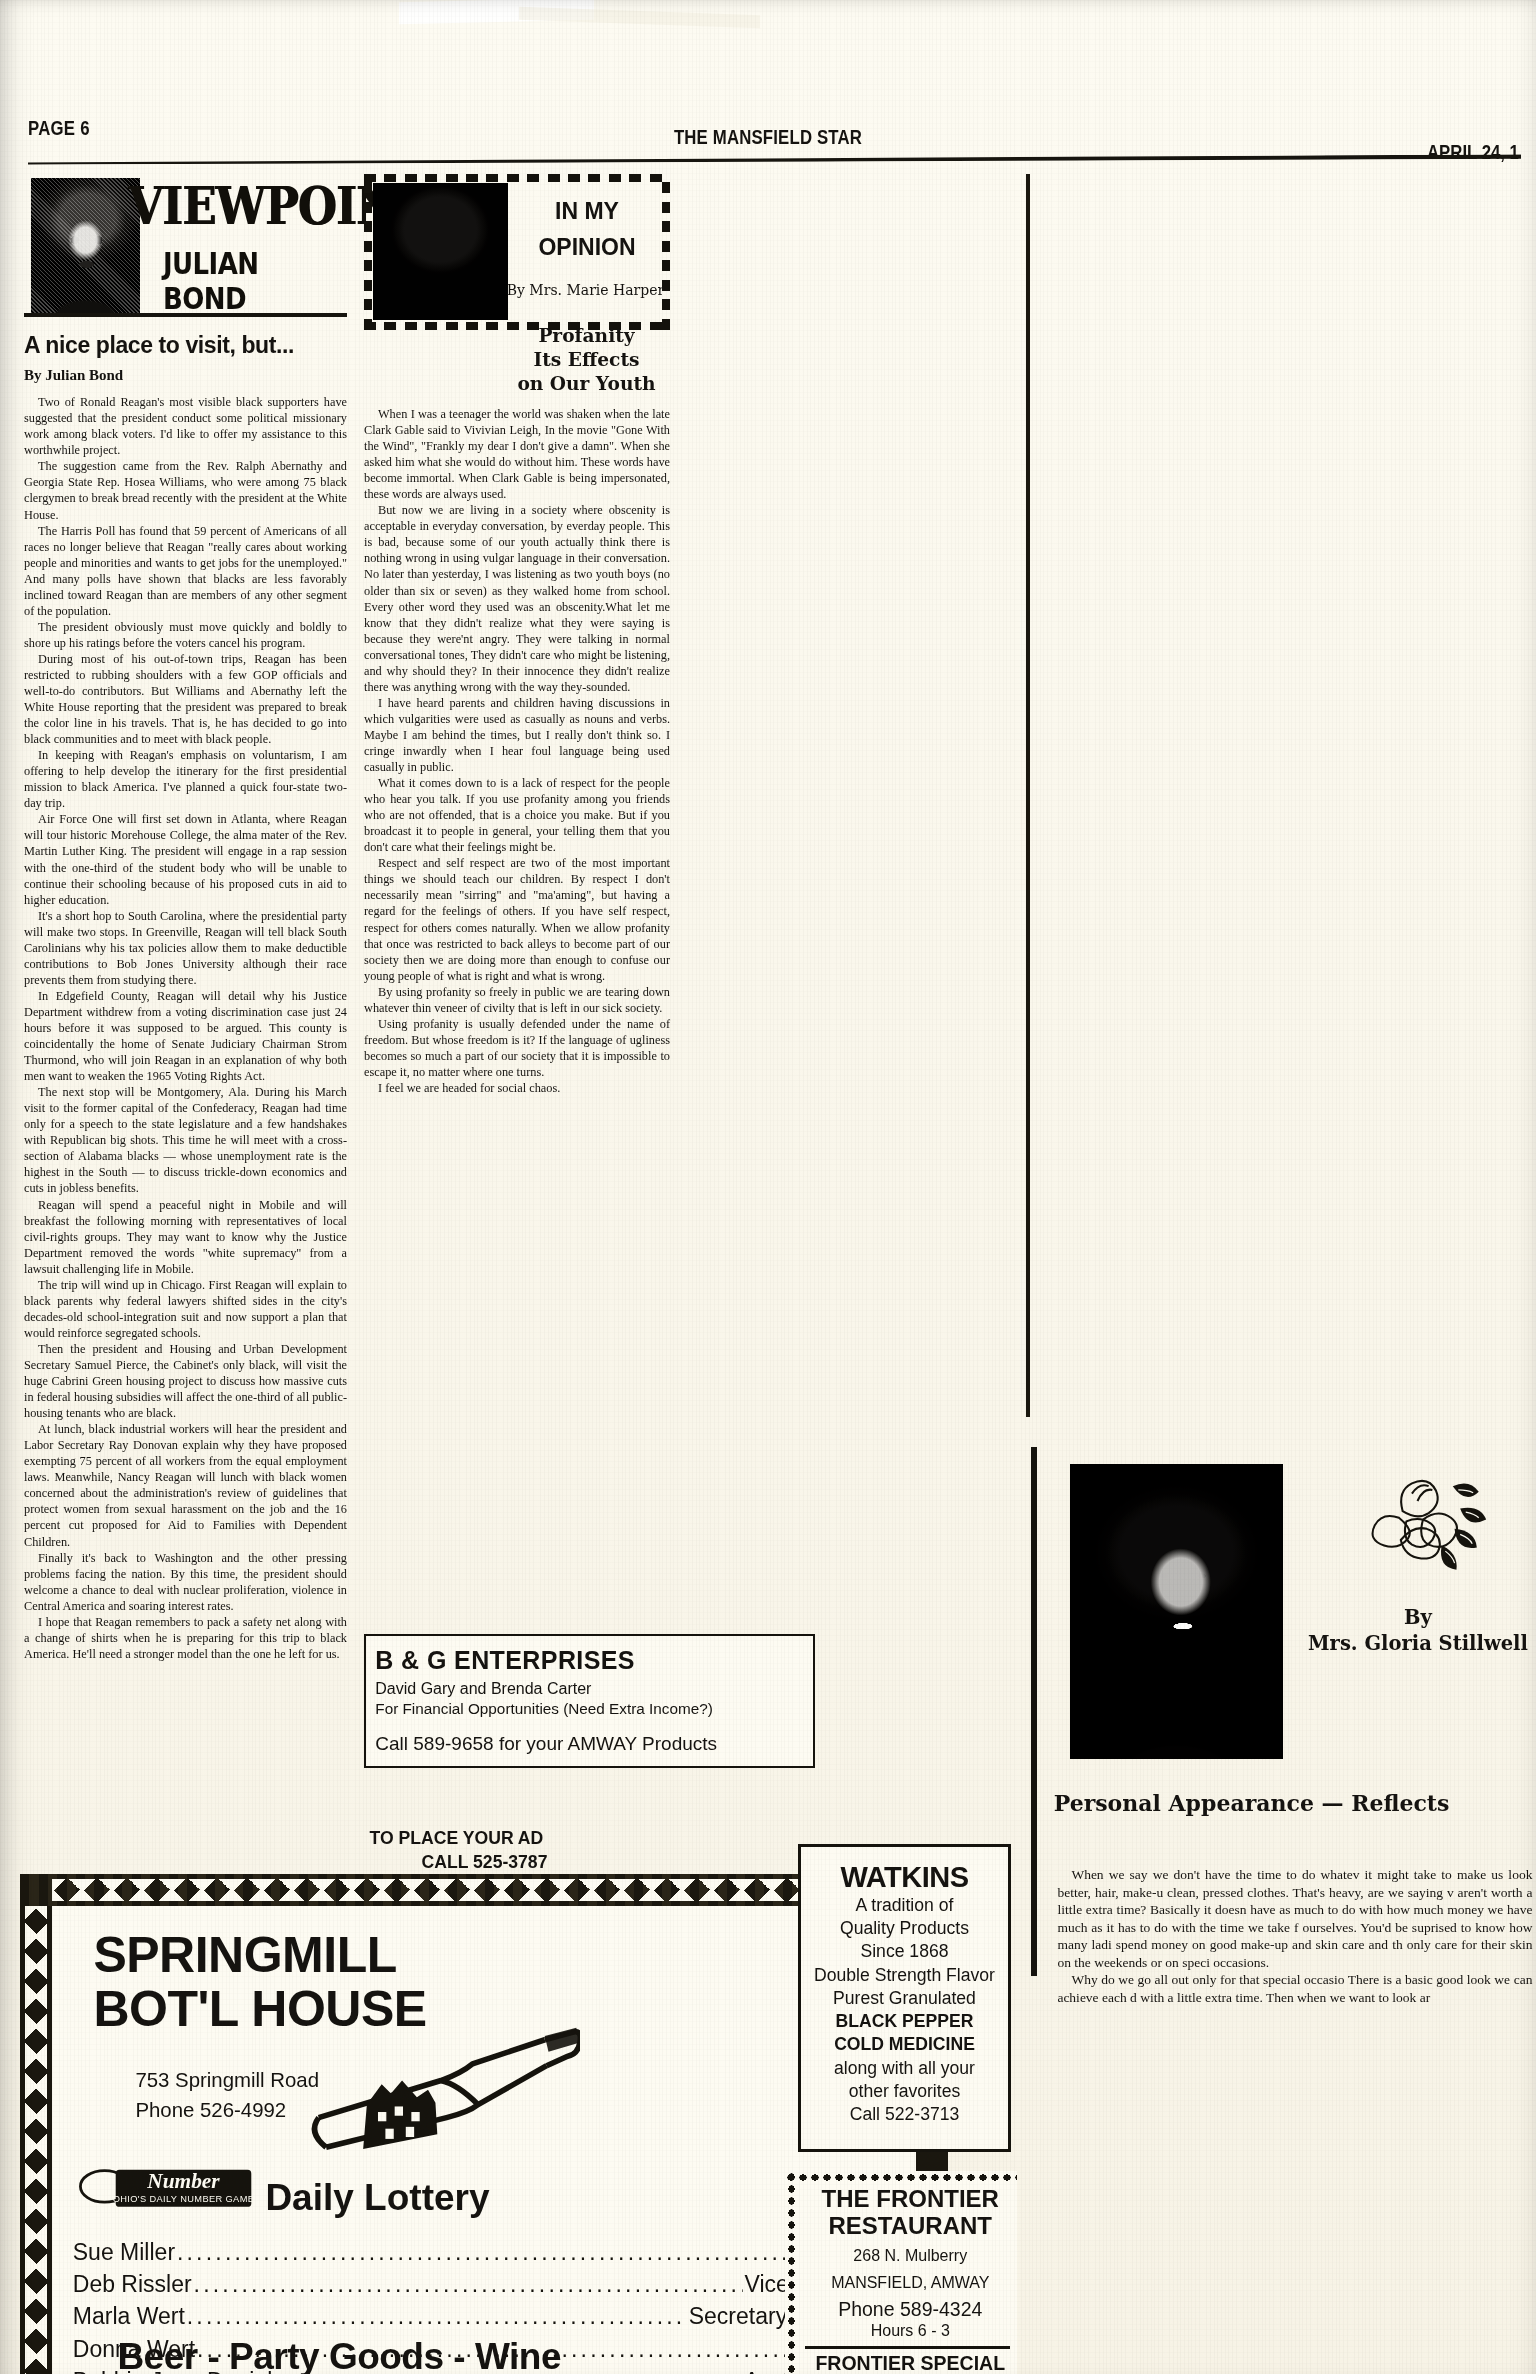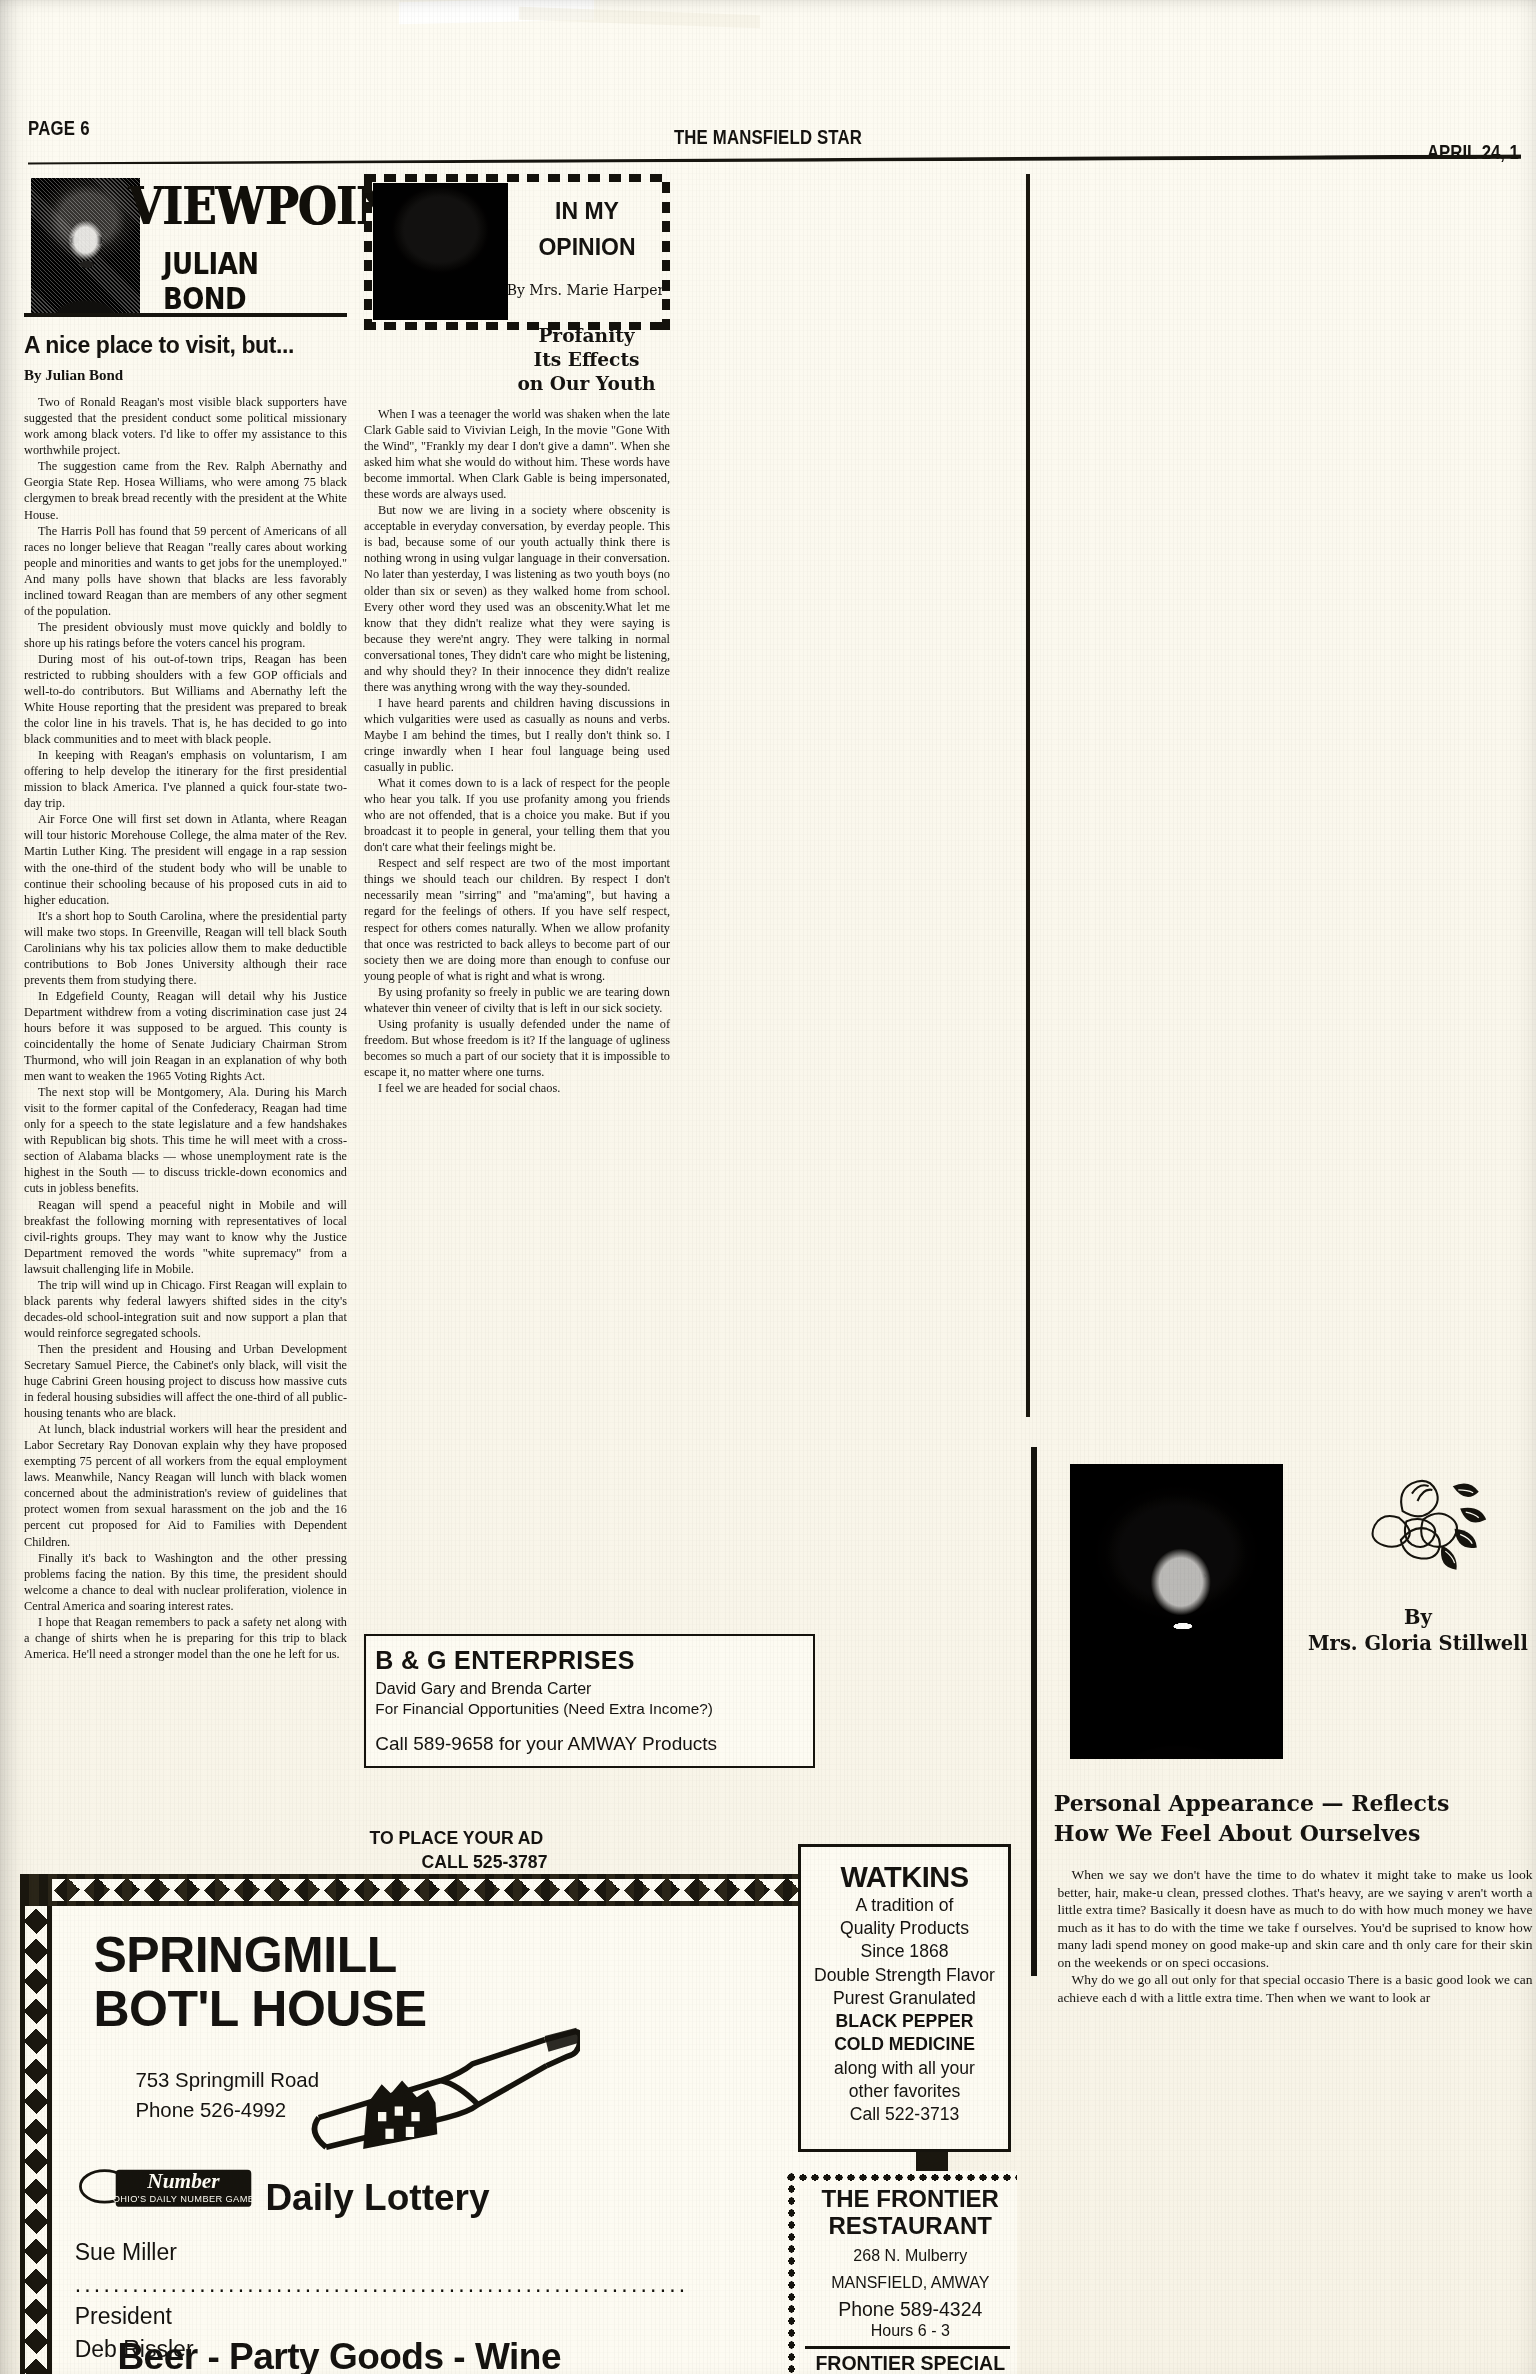--- a/index.html
+++ b/index.html
@@ -238,21 +238,21 @@
     position:absolute;left:213px;top:271px;
     font-family:"Liberation Sans",sans-serif;font-weight:700;font-size:37px;
   }
   .sm-logo{
     position:absolute;left:18.6px;top:260px;width:186px;height:52px;
   }
   .sm-list{
     position:absolute;left:20.4px;top:330px;right:24px;
     font-family:"Liberation Sans",sans-serif;font-size:23px;line-height:1.40;
   }
-  .sm-list .row{display:flex;align-items:baseline;white-space:nowrap;flex-direction:column;}
+  .sm-list .row{display:flex;align-items:baseline;white-space:nowrap;}
   .sm-list .nm{flex:0 0 auto;}
   .sm-list .dots{flex:1 1 auto;overflow:hidden;margin:0 1.9px;
     color:#15130d;letter-spacing:3.2px;}
   .sm-list .tt{flex:0 0 auto;}
   .sm-tag{
     position:absolute;left:65px;bottom:-1.9px;
     font-family:"Liberation Sans",sans-serif;font-weight:700;font-size:37px;letter-spacing:-0.5px;
   }
 
   
@@ -420,21 +420,20 @@
       </svg>
     </div>
 
     <div class="gs-by">
       <div>By</div>
       <div>Mrs. Gloria Stillwell</div>
     </div>
 
     <div class="gs-head">
       <div>Personal Appearance — Reflects</div>
-      <div>How We Feel About Ourselves</div>
     </div>
 
     <div class="gs-body">
       <div class="body-ser" style="margin-top:0">
         <p>When we say we don't have the time to do whatev it might take to make us look better, hair, make-u clean, pressed clothes. That's heavy, are we saying v aren't worth a little extra time? Basically it doesn have as much to do with how much money we have much as it has to do with the time we take f ourselves. You'd be suprised to know how many ladi spend money on good make-up and skin care and th only care for their skin on the weekends or on speci occasions.</p>
         <p>Why do we go all out only for that special occasio There is a basic good look we can achieve each d with a little extra time. Then when we want to look ar</p>
       </div>
     </div>
   </div>
 

